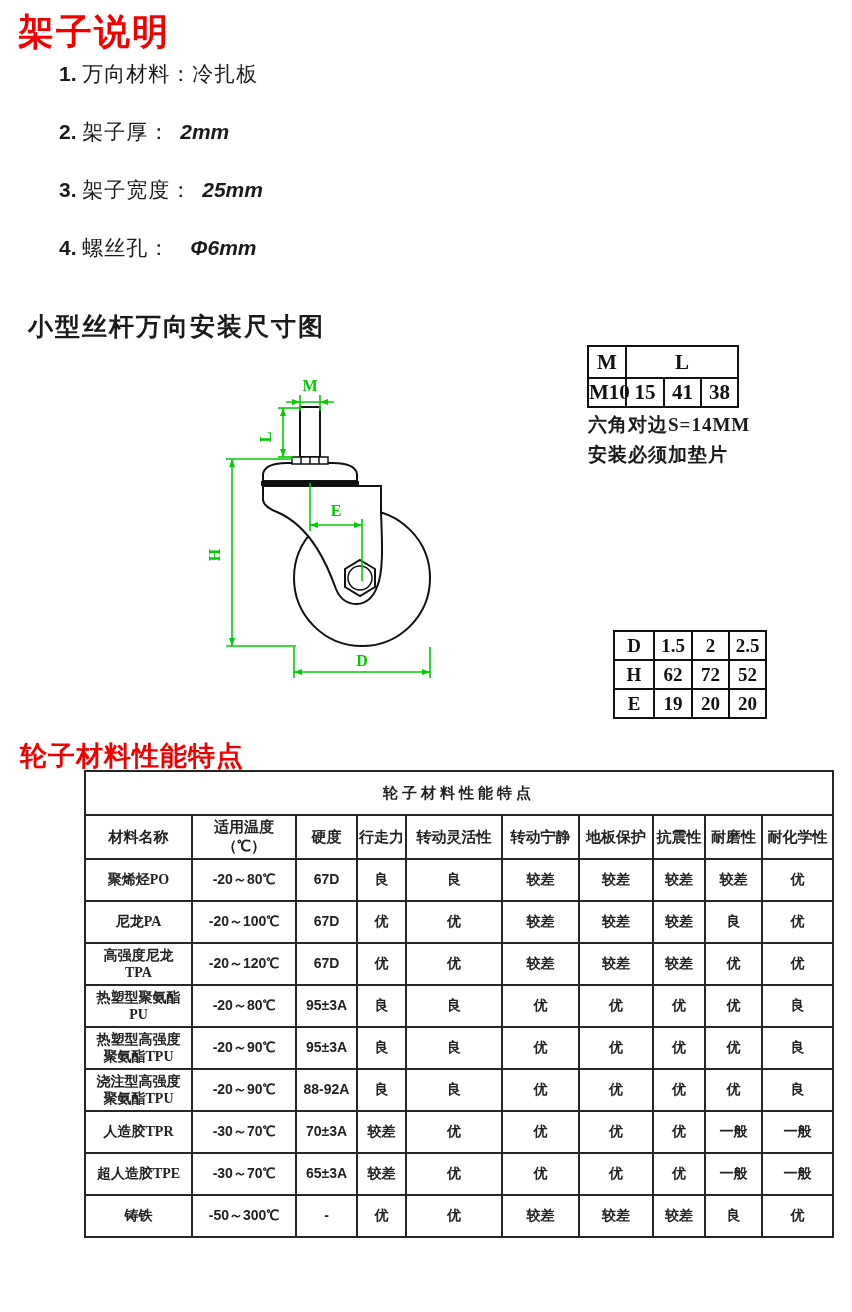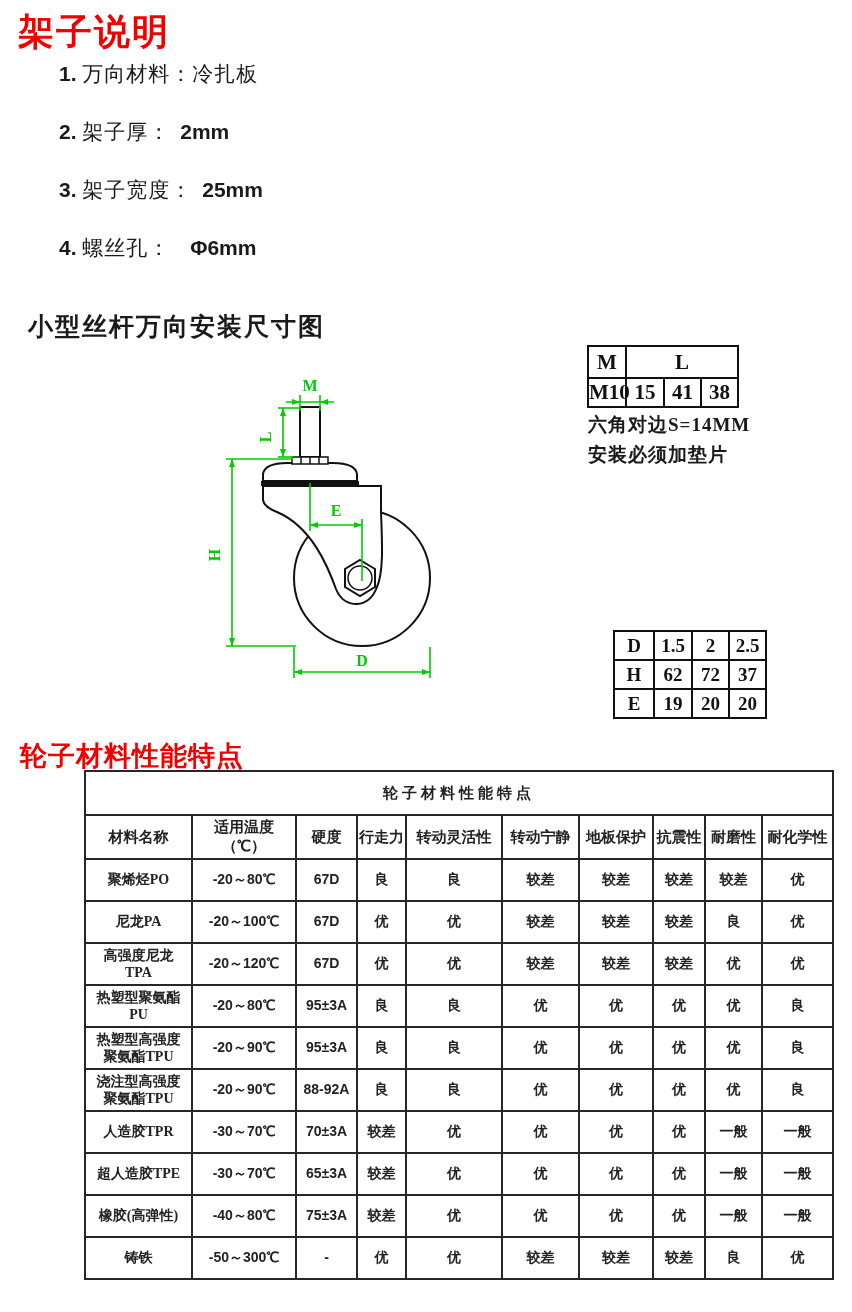--- a/index.html
+++ b/index.html
@@ -5,21 +5,21 @@
   :root { --red:#f20000; --green:#00cc00; --ink:#1a1a1a; }
   html,body{margin:0;padding:0;background:#ffffff;}
   .page{position:relative;width:852px;height:1312px;background:#fff;overflow:hidden;
         font-family:"Liberation Sans",sans-serif;color:var(--ink);}
   .abs{position:absolute;}
   .red-heading{color:var(--red);font-family:"Liberation Serif",serif;font-weight:bold;}
   #frame-heading{left:18px;top:8px;font-size:36px;letter-spacing:2px;}
   .frame-item{left:18px;font-size:21px;white-space:nowrap;margin-left:41px;}
   .frame-item .num{font-weight:bold;font-family:"Liberation Sans",sans-serif;}
   .frame-item .lbl{font-family:"Liberation Serif",serif;letter-spacing:1px;}
-  .frame-item .val{font-weight:bold;font-family:"Liberation Sans",sans-serif;margin-left:4px;}
+  .frame-item .val{font-weight:bold;font-family:"Liberation Sans",sans-serif;margin-left:4px;font-style:italic;}
   #diagram-title{left:28px;top:310px;font-size:25px;font-weight:bold;
                  font-family:"Liberation Serif",serif;letter-spacing:2px;}
   #wheel-heading{left:20px;top:738px;font-size:27px;letter-spacing:1px;}
 
   
   table{border-collapse:collapse;table-layout:fixed;}
   .dwg td{border:2px solid #111;text-align:center;vertical-align:middle;
           font-family:"Liberation Serif",serif;font-weight:bold;color:#111;padding:0;}
   #ml-table{left:587px;top:345px;width:150px;}
   #ml-table td{font-size:21px;}
@@ -183,21 +183,21 @@
         <tr>
       <td>D</td>
       <td>1.5</td>
       <td>2</td>
       <td>2.5</td>
     </tr>
     <tr>
       <td>H</td>
       <td>62</td>
       <td>72</td>
-      <td>37</td>
+      <td>52</td>
     </tr>
     <tr>
       <td>E</td>
       <td>19</td>
       <td>20</td>
       <td>20</td>
     </tr>
   </tbody>
     </table>
 
@@ -329,32 +329,20 @@
           <td>65±3A</td>
           <td>较差</td>
           <td>优</td>
           <td>优</td>
           <td>优</td>
           <td>优</td>
           <td>一般</td>
           <td>一般</td>
         </tr>
         <tr>
-          <td>橡胶(高弹性)</td>
-          <td>-40～80℃</td>
-          <td>75±3A</td>
-          <td>较差</td>
-          <td>优</td>
-          <td>优</td>
-          <td>优</td>
-          <td>优</td>
-          <td>一般</td>
-          <td>一般</td>
-        </tr>
-        <tr>
           <td>铸铁</td>
           <td>-50～300℃</td>
           <td>-</td>
           <td>优</td>
           <td>优</td>
           <td>较差</td>
           <td>较差</td>
           <td>较差</td>
           <td>良</td>
           <td>优</td>

